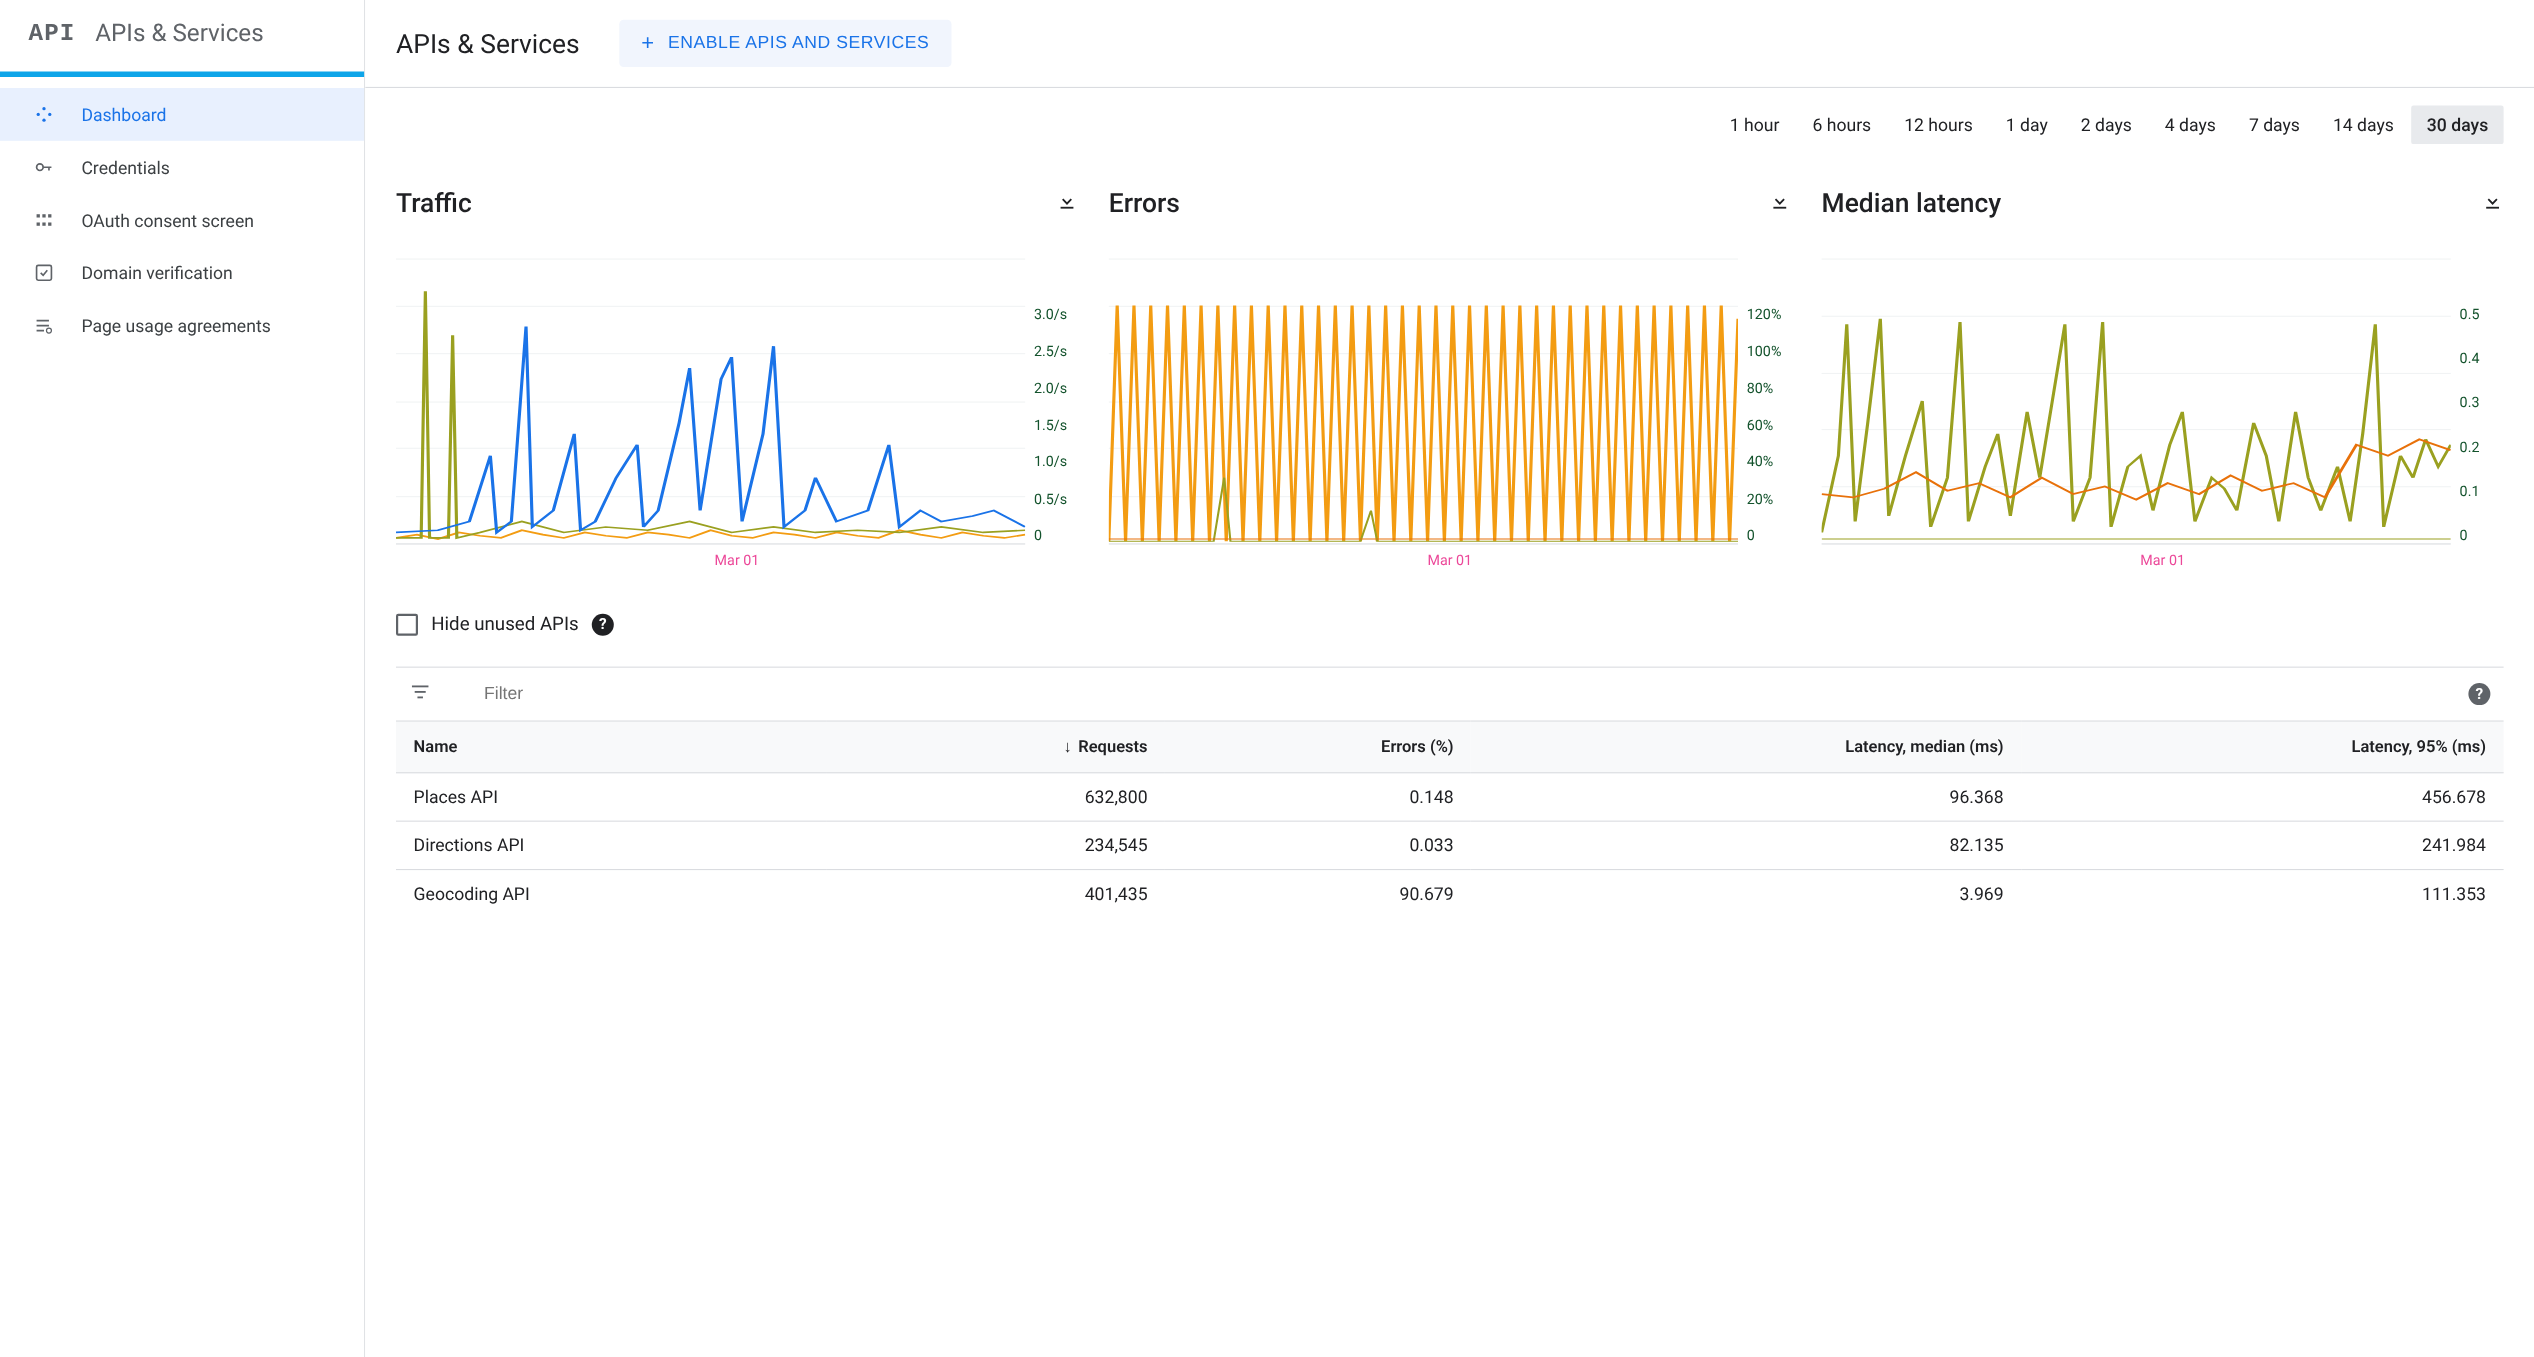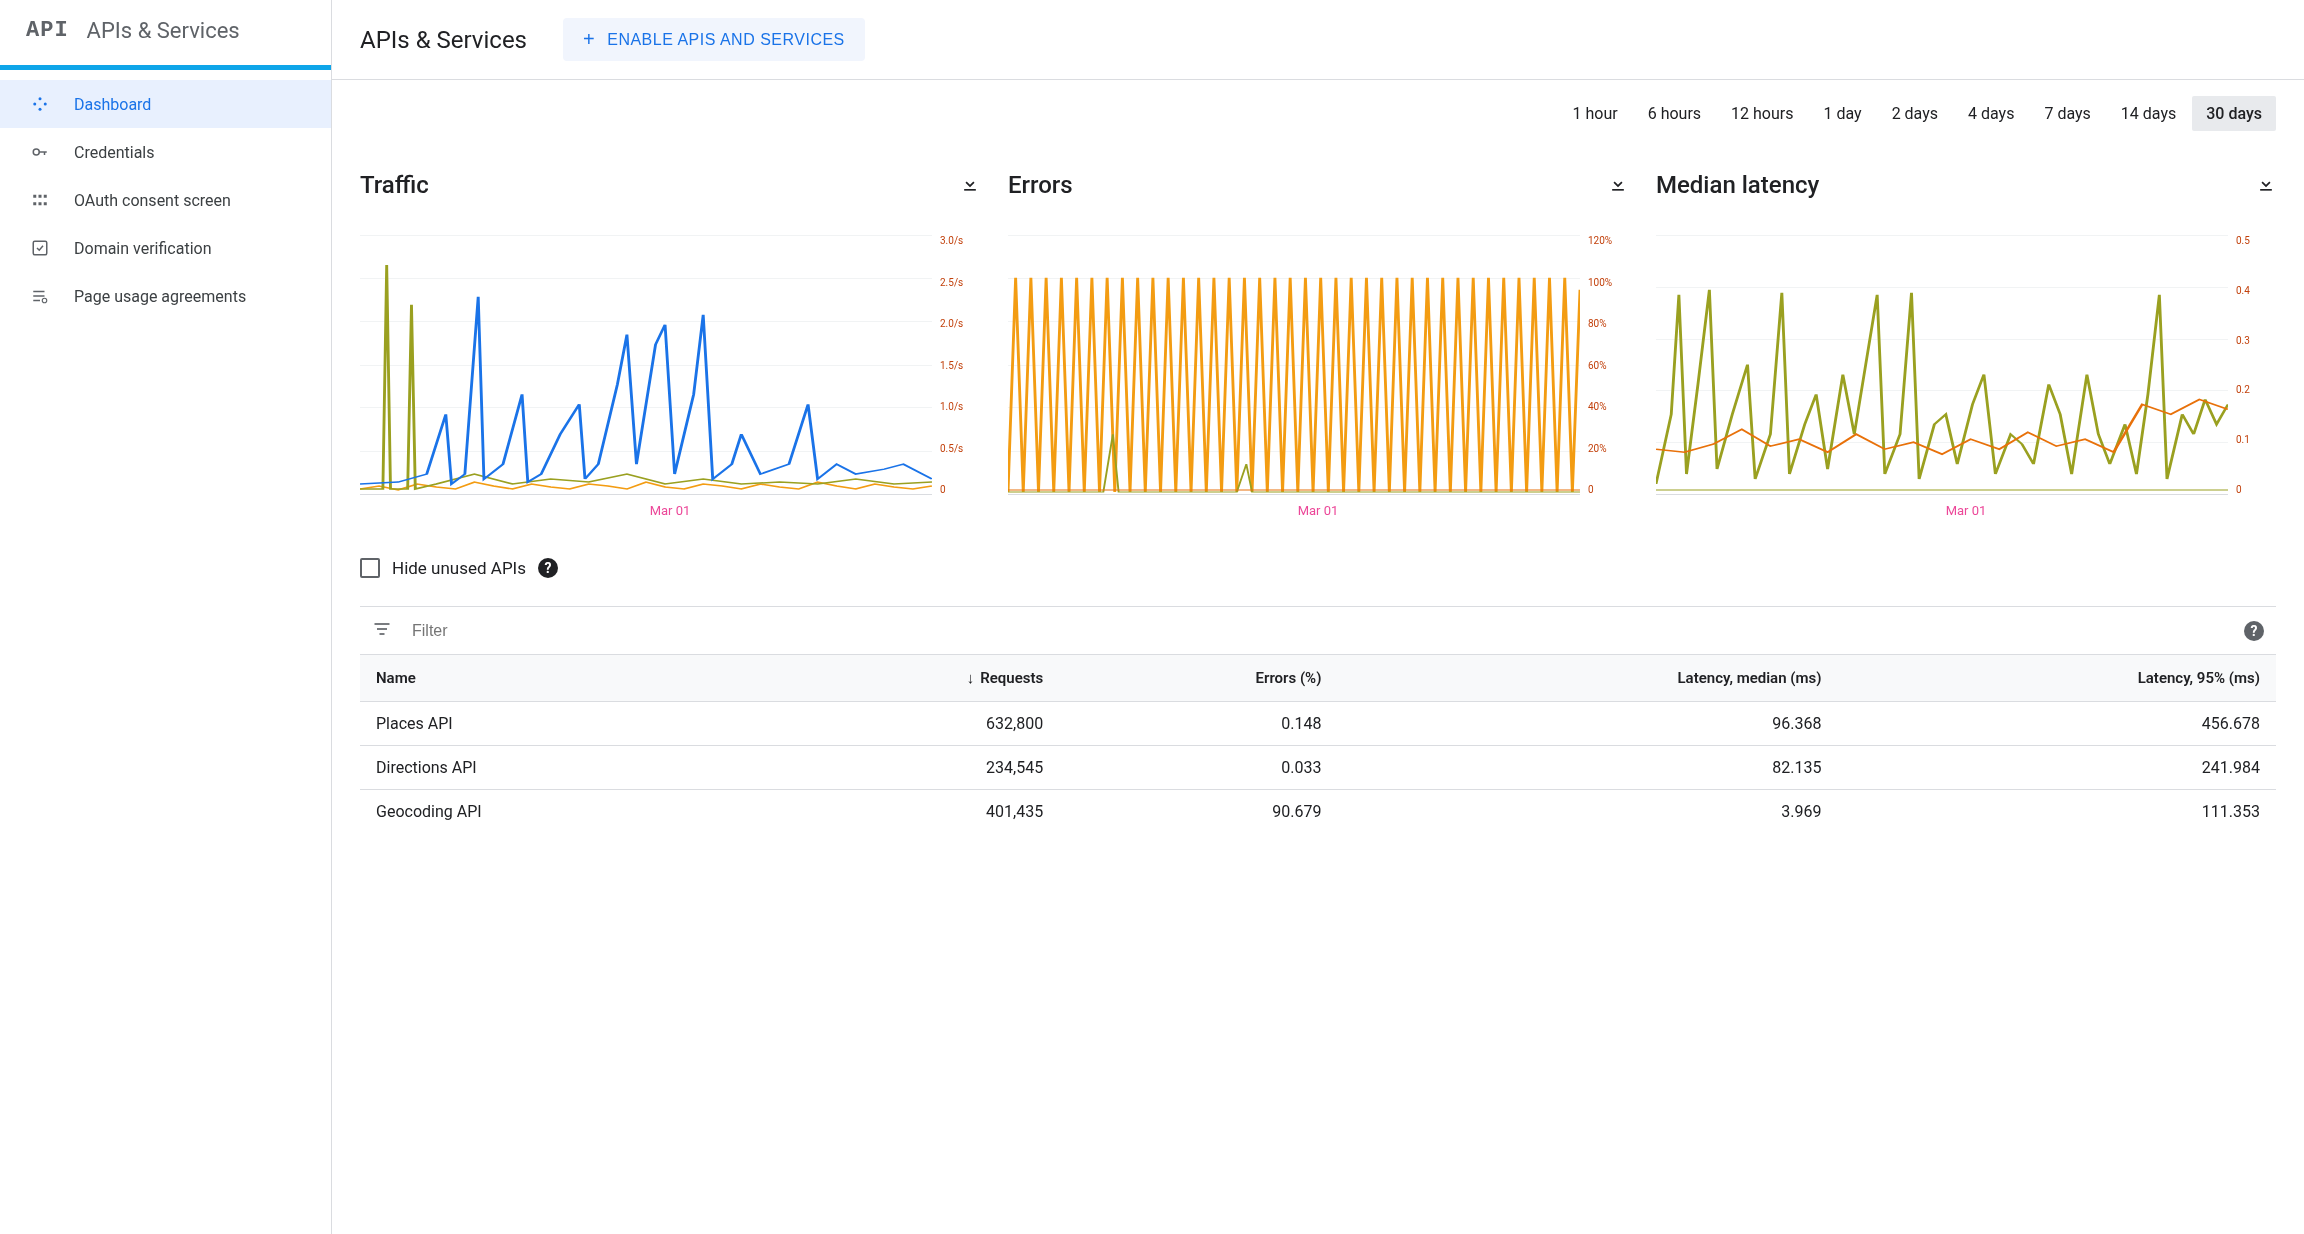--- a/index.html
+++ b/index.html
@@ -31,36 +31,36 @@
     
     
     .charts { display: flex; gap: 28px; padding: 40px 28px 20px; }
     .chart-panel { flex: 1; }
     .chart-header { display: flex; justify-content: space-between; align-items: center; margin-bottom: 36px; }
     .chart-title { font-size: 24px; font-weight: 500; color: #202124; }
     .download-icon { cursor: pointer; color: #202124; }
     .chart-body { position: relative; height: 260px; display: flex; }
     .chart-plot { flex: 1; position: relative; border-bottom: 1px solid #dadce0; }
     .chart-plot svg { width: 100%; height: 100%; position: absolute; top: 0; left: 0; }
-    .chart-yaxis { width: 48px; display: flex; flex-direction: column; justify-content: space-between; align-items: flex-start; padding-left: 8px; font-size: 10px; color: #c2410c; }
+    .chart-yaxis { width: 48px; display: flex; flex-direction: column; justify-content: space-between; align-items: flex-start; padding-left: 8px; font-size: 13px; color: #14532d; margin-top: 44px; }
     .chart-xaxis { text-align: center; padding-top: 8px; font-size: 13px; color: #ec4899; }
     .gridline { position: absolute; left: 0; right: 0; border-top: 1px solid #f1f3f4; }
     
     
     .table-section { padding: 20px 28px; }
     .hide-apis { display: flex; align-items: center; gap: 12px; margin-bottom: 28px; }
     .checkbox { width: 20px; height: 20px; border: 2px solid #5f6368; border-radius: 2px; cursor: pointer; }
     .hide-label { font-size: 17px; color: #202124; }
     .help-icon { width: 20px; height: 20px; background: #202124; color: #fff; border-radius: 50%; display: flex; align-items: center; justify-content: center; font-size: 14px; font-weight: bold; cursor: pointer; }
     .help-icon.outline { background: #5f6368; }
     
     .filter-bar { display: flex; align-items: center; justify-content: space-between; padding: 12px 12px; border-top: 1px solid #dadce0; }
     .filter-left { display: flex; align-items: center; gap: 20px; }
     .filter-icon { color: #5f6368; }
-    .filter-input { border: none; outline: none; font-size: 16px; color: #5f6368; background: transparent; }
+    .filter-input { border: none; outline: none; font-size: 16px; color: #5f6368; background: transparent; margin-left: 28px; }
     
     .data-table { width: 100%; border-collapse: collapse; }
     .data-table th { text-align: right; padding: 14px 16px; font-size: 15px; font-weight: 600; color: #202124; background: #f8f9fa; border-top: 1px solid #dadce0; }
     .data-table th:first-child { text-align: left; }
     .data-table th .sort-arrow { margin-right: 6px; }
     .data-table td { text-align: right; padding: 12px 16px; font-size: 16px; color: #202124; border-top: 1px solid #dadce0; }
     .data-table td:first-child { text-align: left; }
   </style>
 </head>
 <body>

